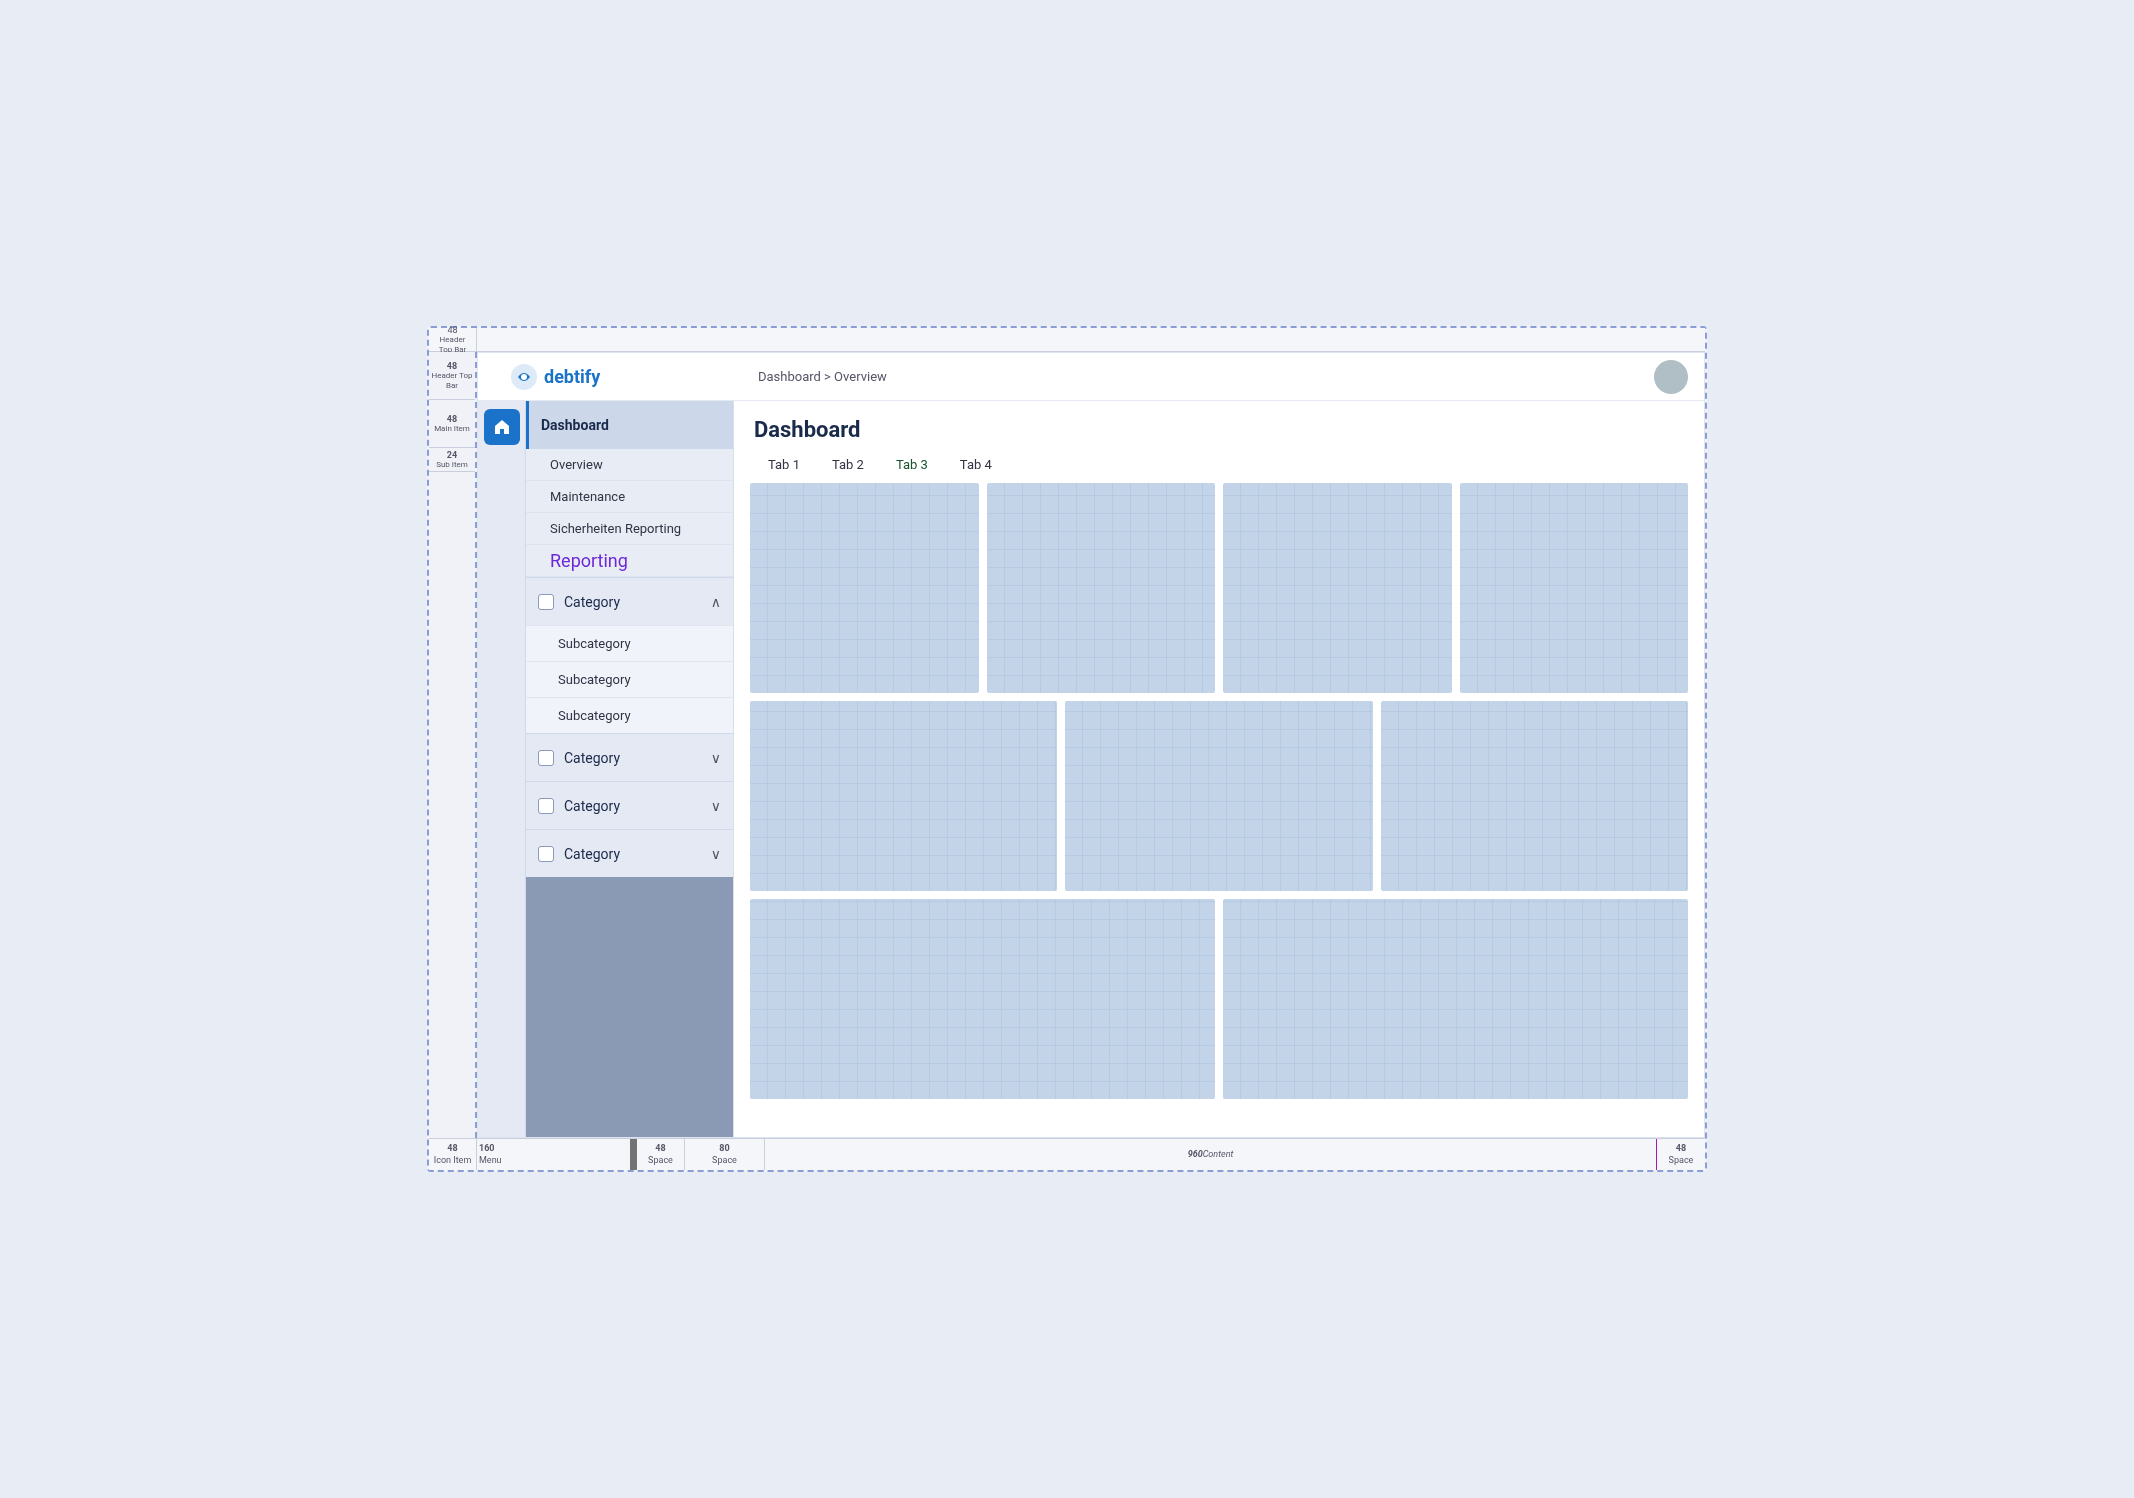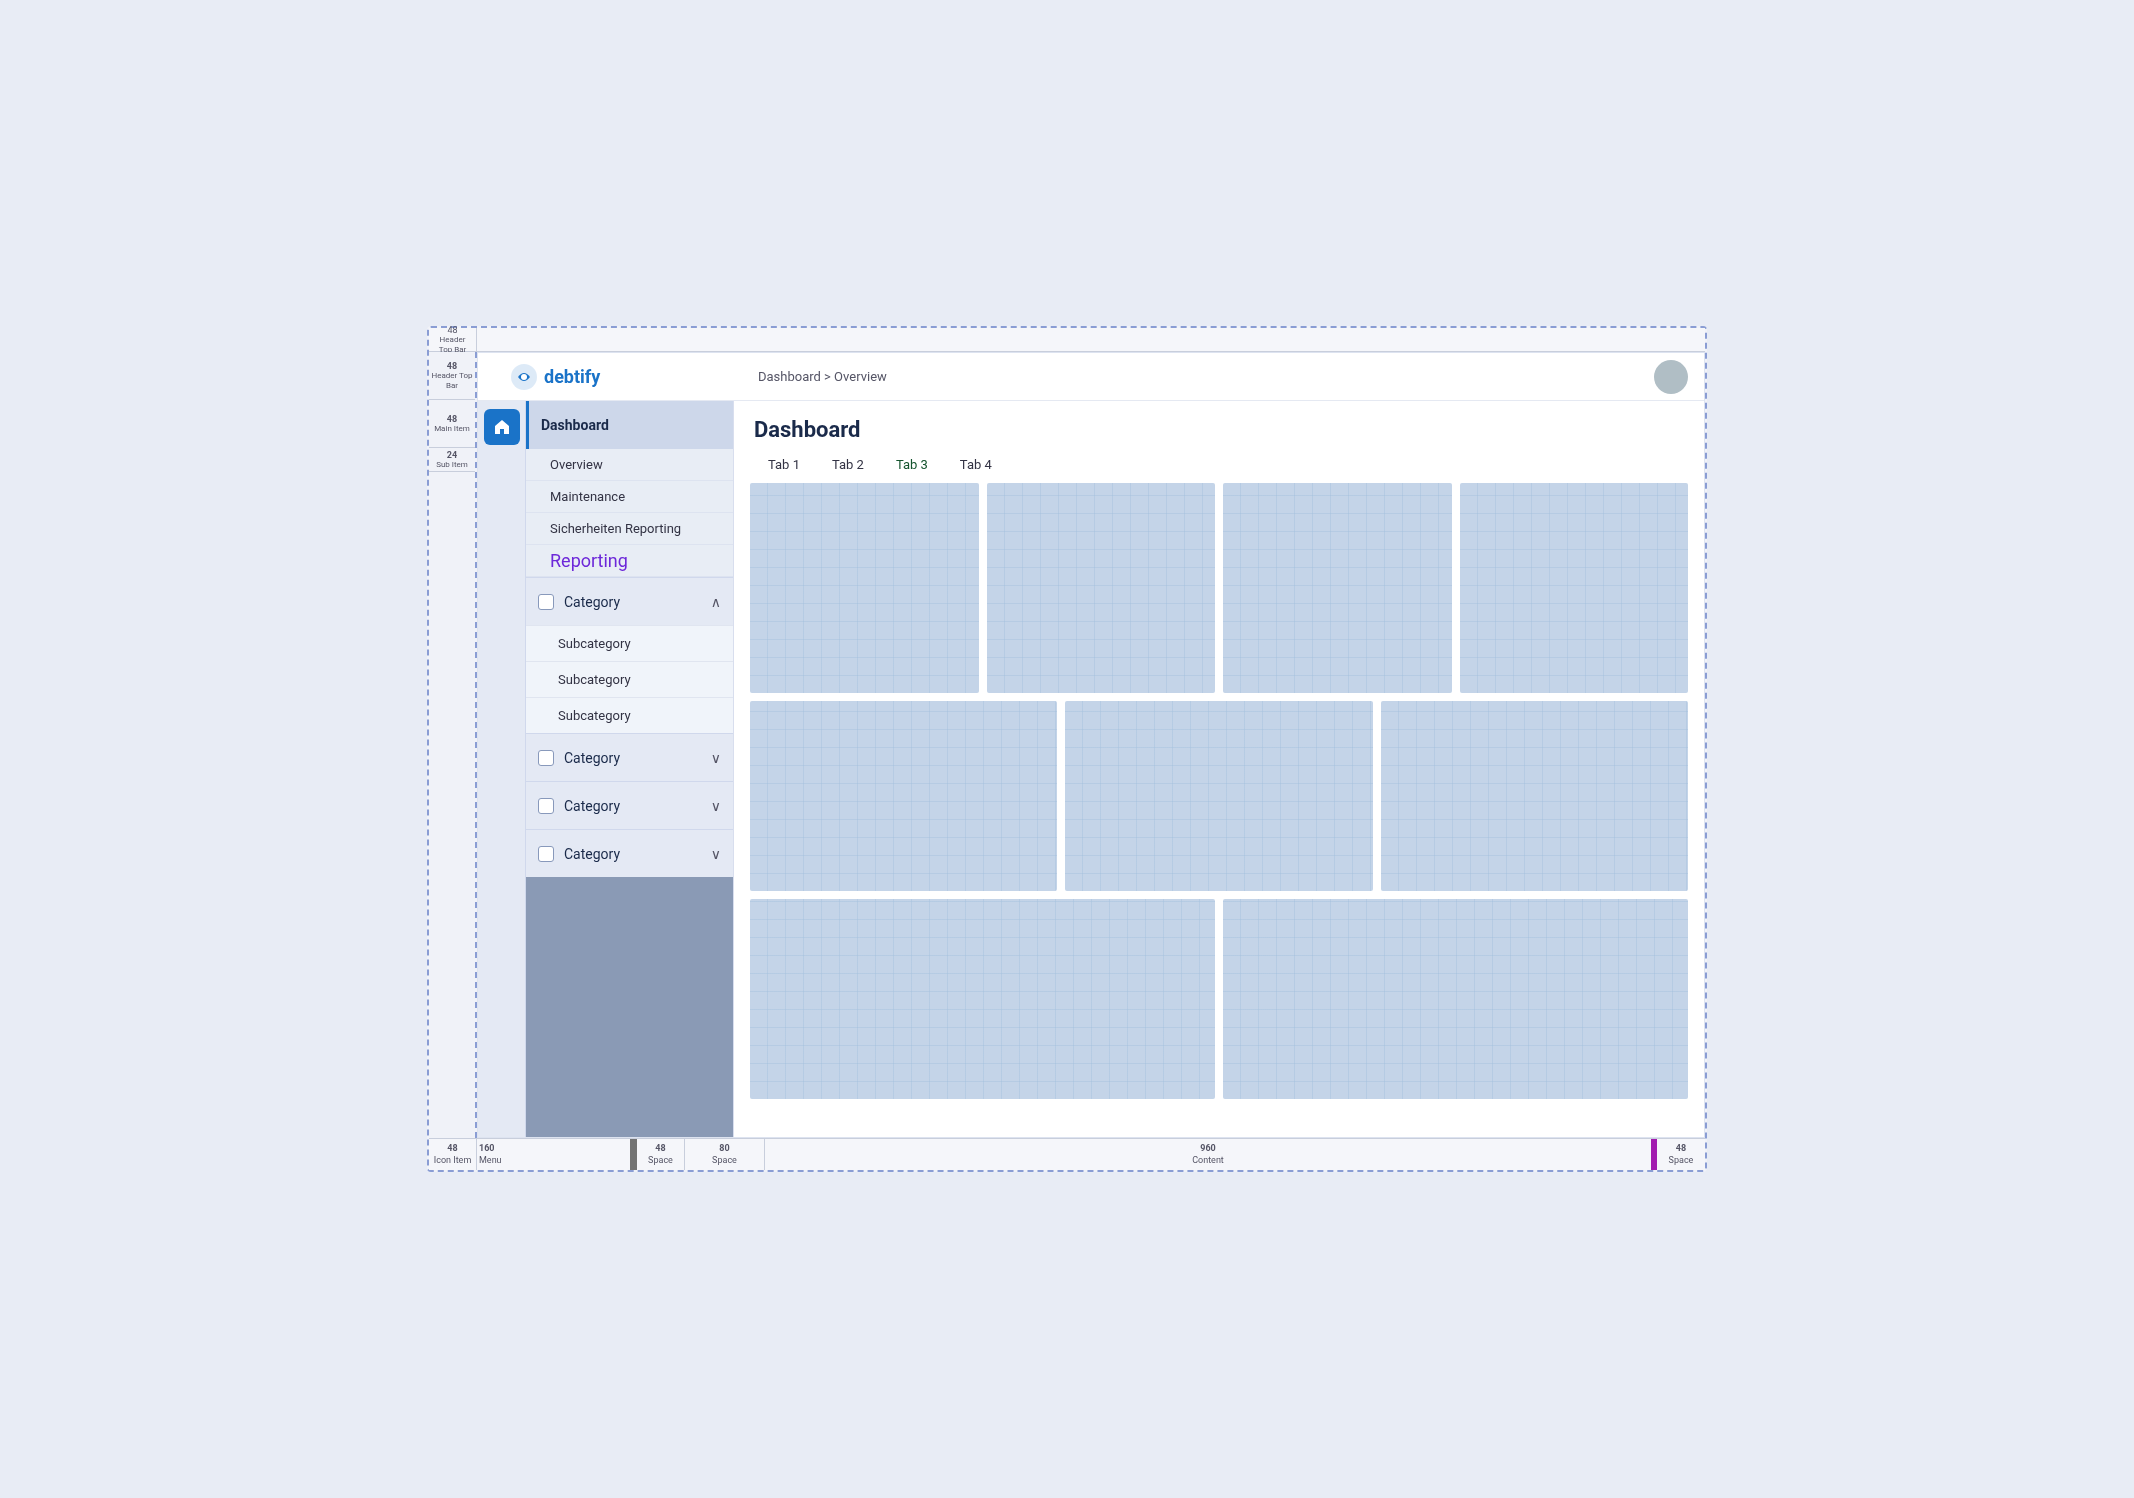--- a/index.html
+++ b/index.html
@@ -246,21 +246,21 @@
       <span>Menu</span>
     </div>
     <div style="display:flex; align-items:center; justify-content:center; flex-direction:column; width:48px; border-right:1px solid #c8cedc; flex-shrink:0; text-align:center; line-height:1.3; padding:2px;">
       <span style="font-weight:700;">48</span>
       <span>Space</span>
     </div>
     <div style="display:flex; align-items:center; justify-content:center; flex-direction:column; width:80px; border-right:1px solid #c8cedc; flex-shrink:0; text-align:center; line-height:1.3; padding:2px;">
       <span style="font-weight:700;">80</span>
       <span>Space</span>
     </div>
-    <div style="display:flex; align-items:center; justify-content:center; flex-direction:column; flex:1; border-right:6px solid #a21caf; text-align:center; line-height:1.3; padding:2px;">
+    <div style="display:flex; align-items:center; justify-content:center; flex-direction:row; flex:1; border-right:1px solid #a21caf; text-align:center; line-height:1.3; padding:2px;font-style:italic;">
       <span style="font-weight:700;">960</span>
       <span>Content</span>
     </div>
     <div style="display:flex; align-items:center; justify-content:center; flex-direction:column; width:48px; text-align:center; line-height:1.3; padding:2px;">
       <span style="font-weight:700;">48</span>
       <span>Space</span>
     </div>
   </div>
 
 </div>

